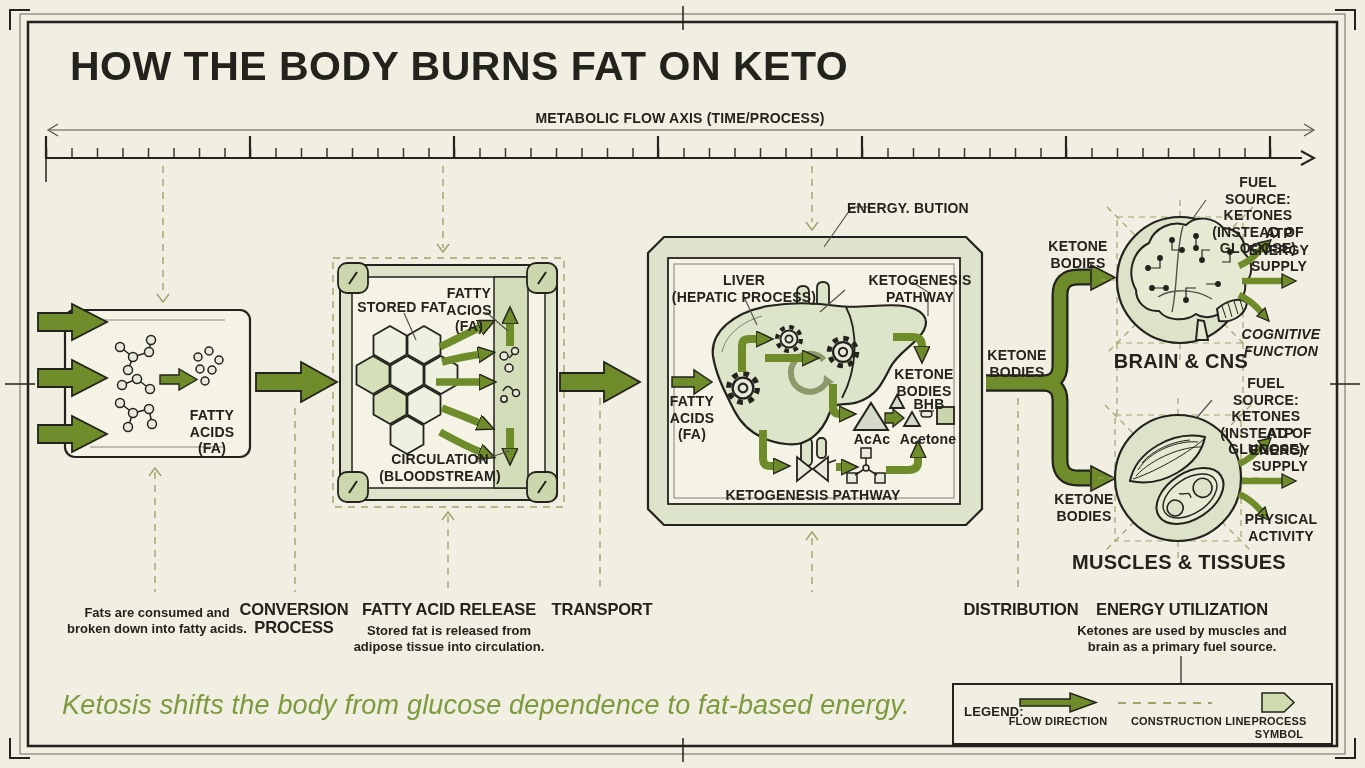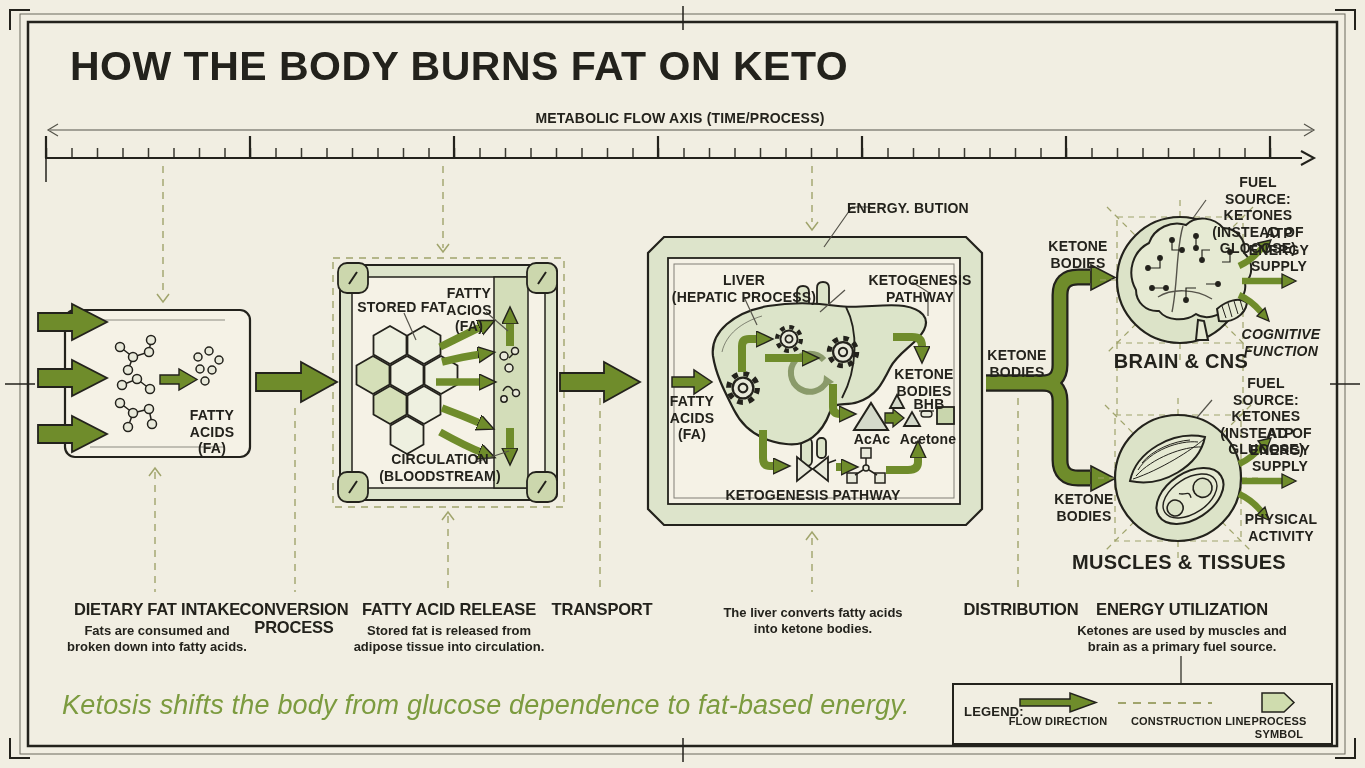--- a/index.html
+++ b/index.html
@@ -359,39 +359,36 @@
 
 <div class="lbl c s10" style="left:1266px;top:375px;">FUEL SOURCE: KETONES
 (INSTEAD OF GLUCOSE)</div>
 <div class="lbl c s10" style="left:1280px;top:425px;">ATP ENERGY
 SUPPLY</div>
 <div class="lbl c s10" style="left:1281px;top:511px;">PHYSICAL
 ACTIVITY</div>
 <div class="lbl c s20" style="left:1179px;top:551px;">MUSCLES &amp; TISSUES</div>
 
 <div class="cap" style="left:157px;top:600px;">
-  <h3>DIETARY FAT INTAKE</h3>
   <p>Fats are consumed and
 broken down into fatty acids.</p>
 </div>
 <div class="cap" style="left:294px;top:600px;width:120px;">
   <h3>CONVERSION
 PROCESS</h3>
 </div>
 <div class="cap" style="left:449px;top:600px;">
   <h3>FATTY ACID RELEASE</h3>
   <p>Stored fat is released from
 adipose tissue into circulation.</p>
 </div>
 <div class="cap" style="left:602px;top:600px;width:120px;">
   <h3>TRANSPORT</h3>
 </div>
 <div class="cap" style="left:813px;top:600px;">
-  <p>The liver converts fatty acids
-into ketone bodies.</p>
 </div>
 <div class="cap" style="left:1021px;top:600px;width:130px;">
   <h3>DISTRIBUTION</h3>
 </div>
 <div class="cap" style="left:1182px;top:600px;width:240px;">
   <h3>ENERGY UTILIZATION</h3>
   <p>Ketones are used by muscles and
 brain as a primary fuel source.</p>
 </div>
 

